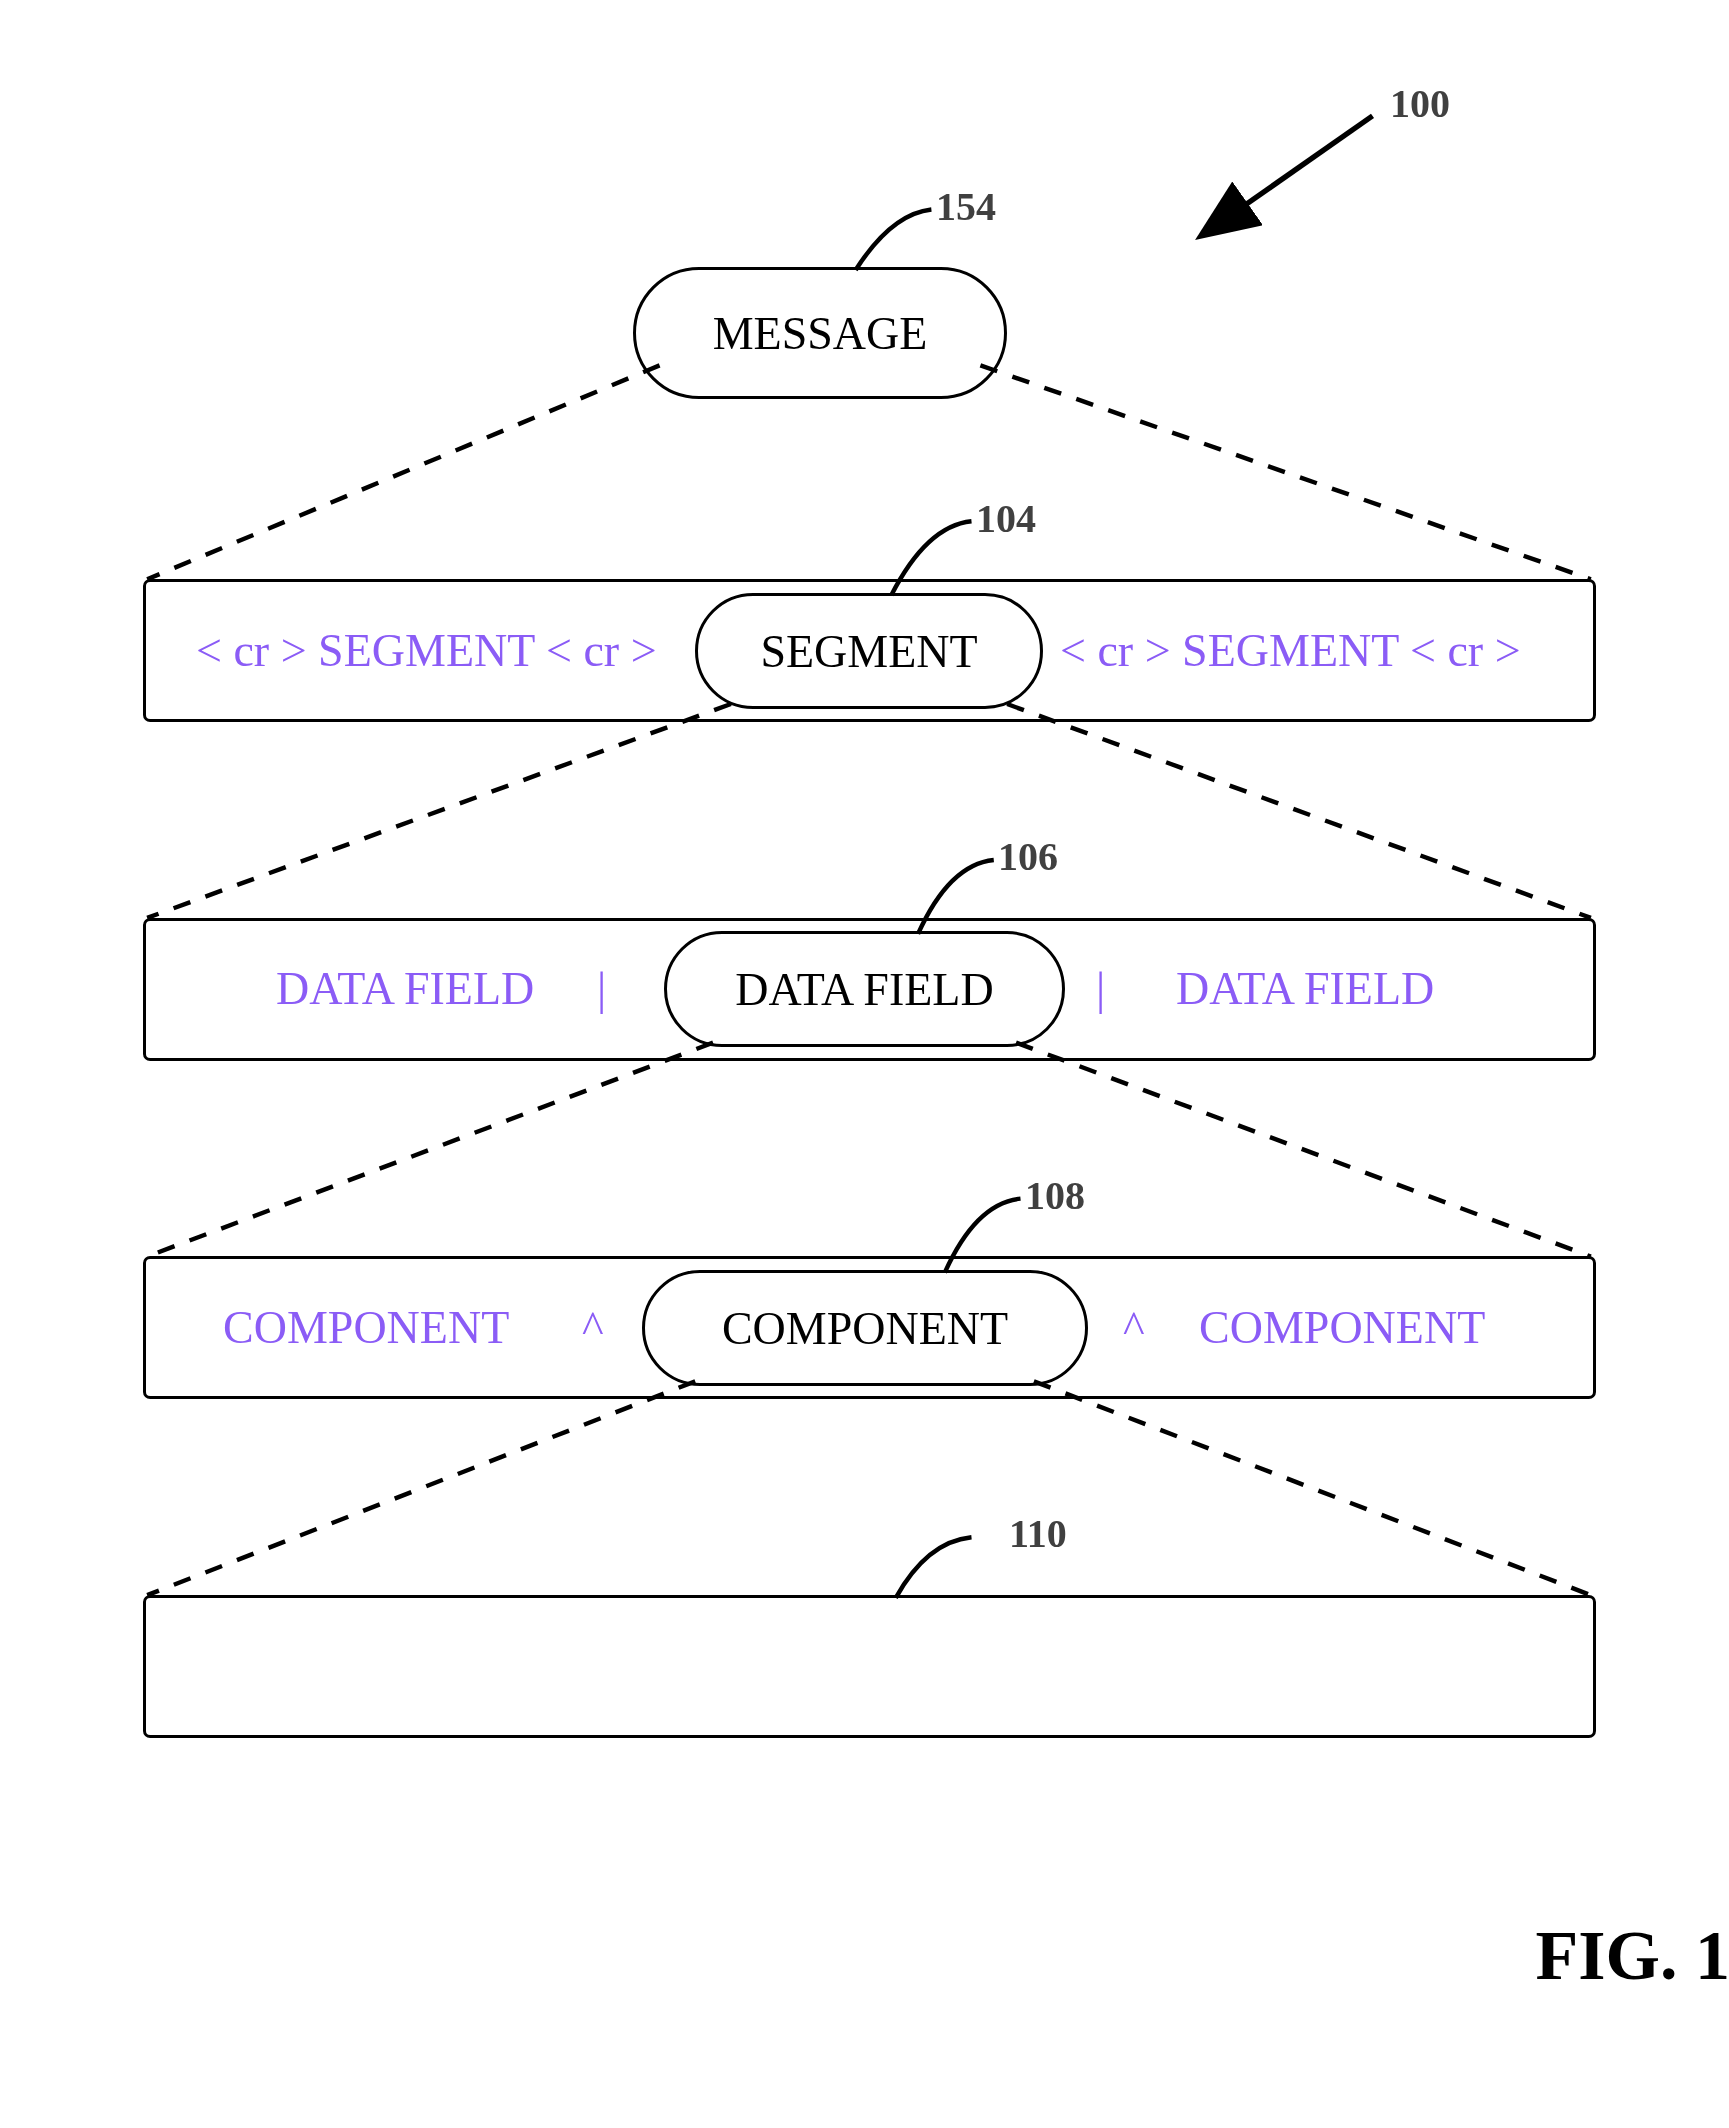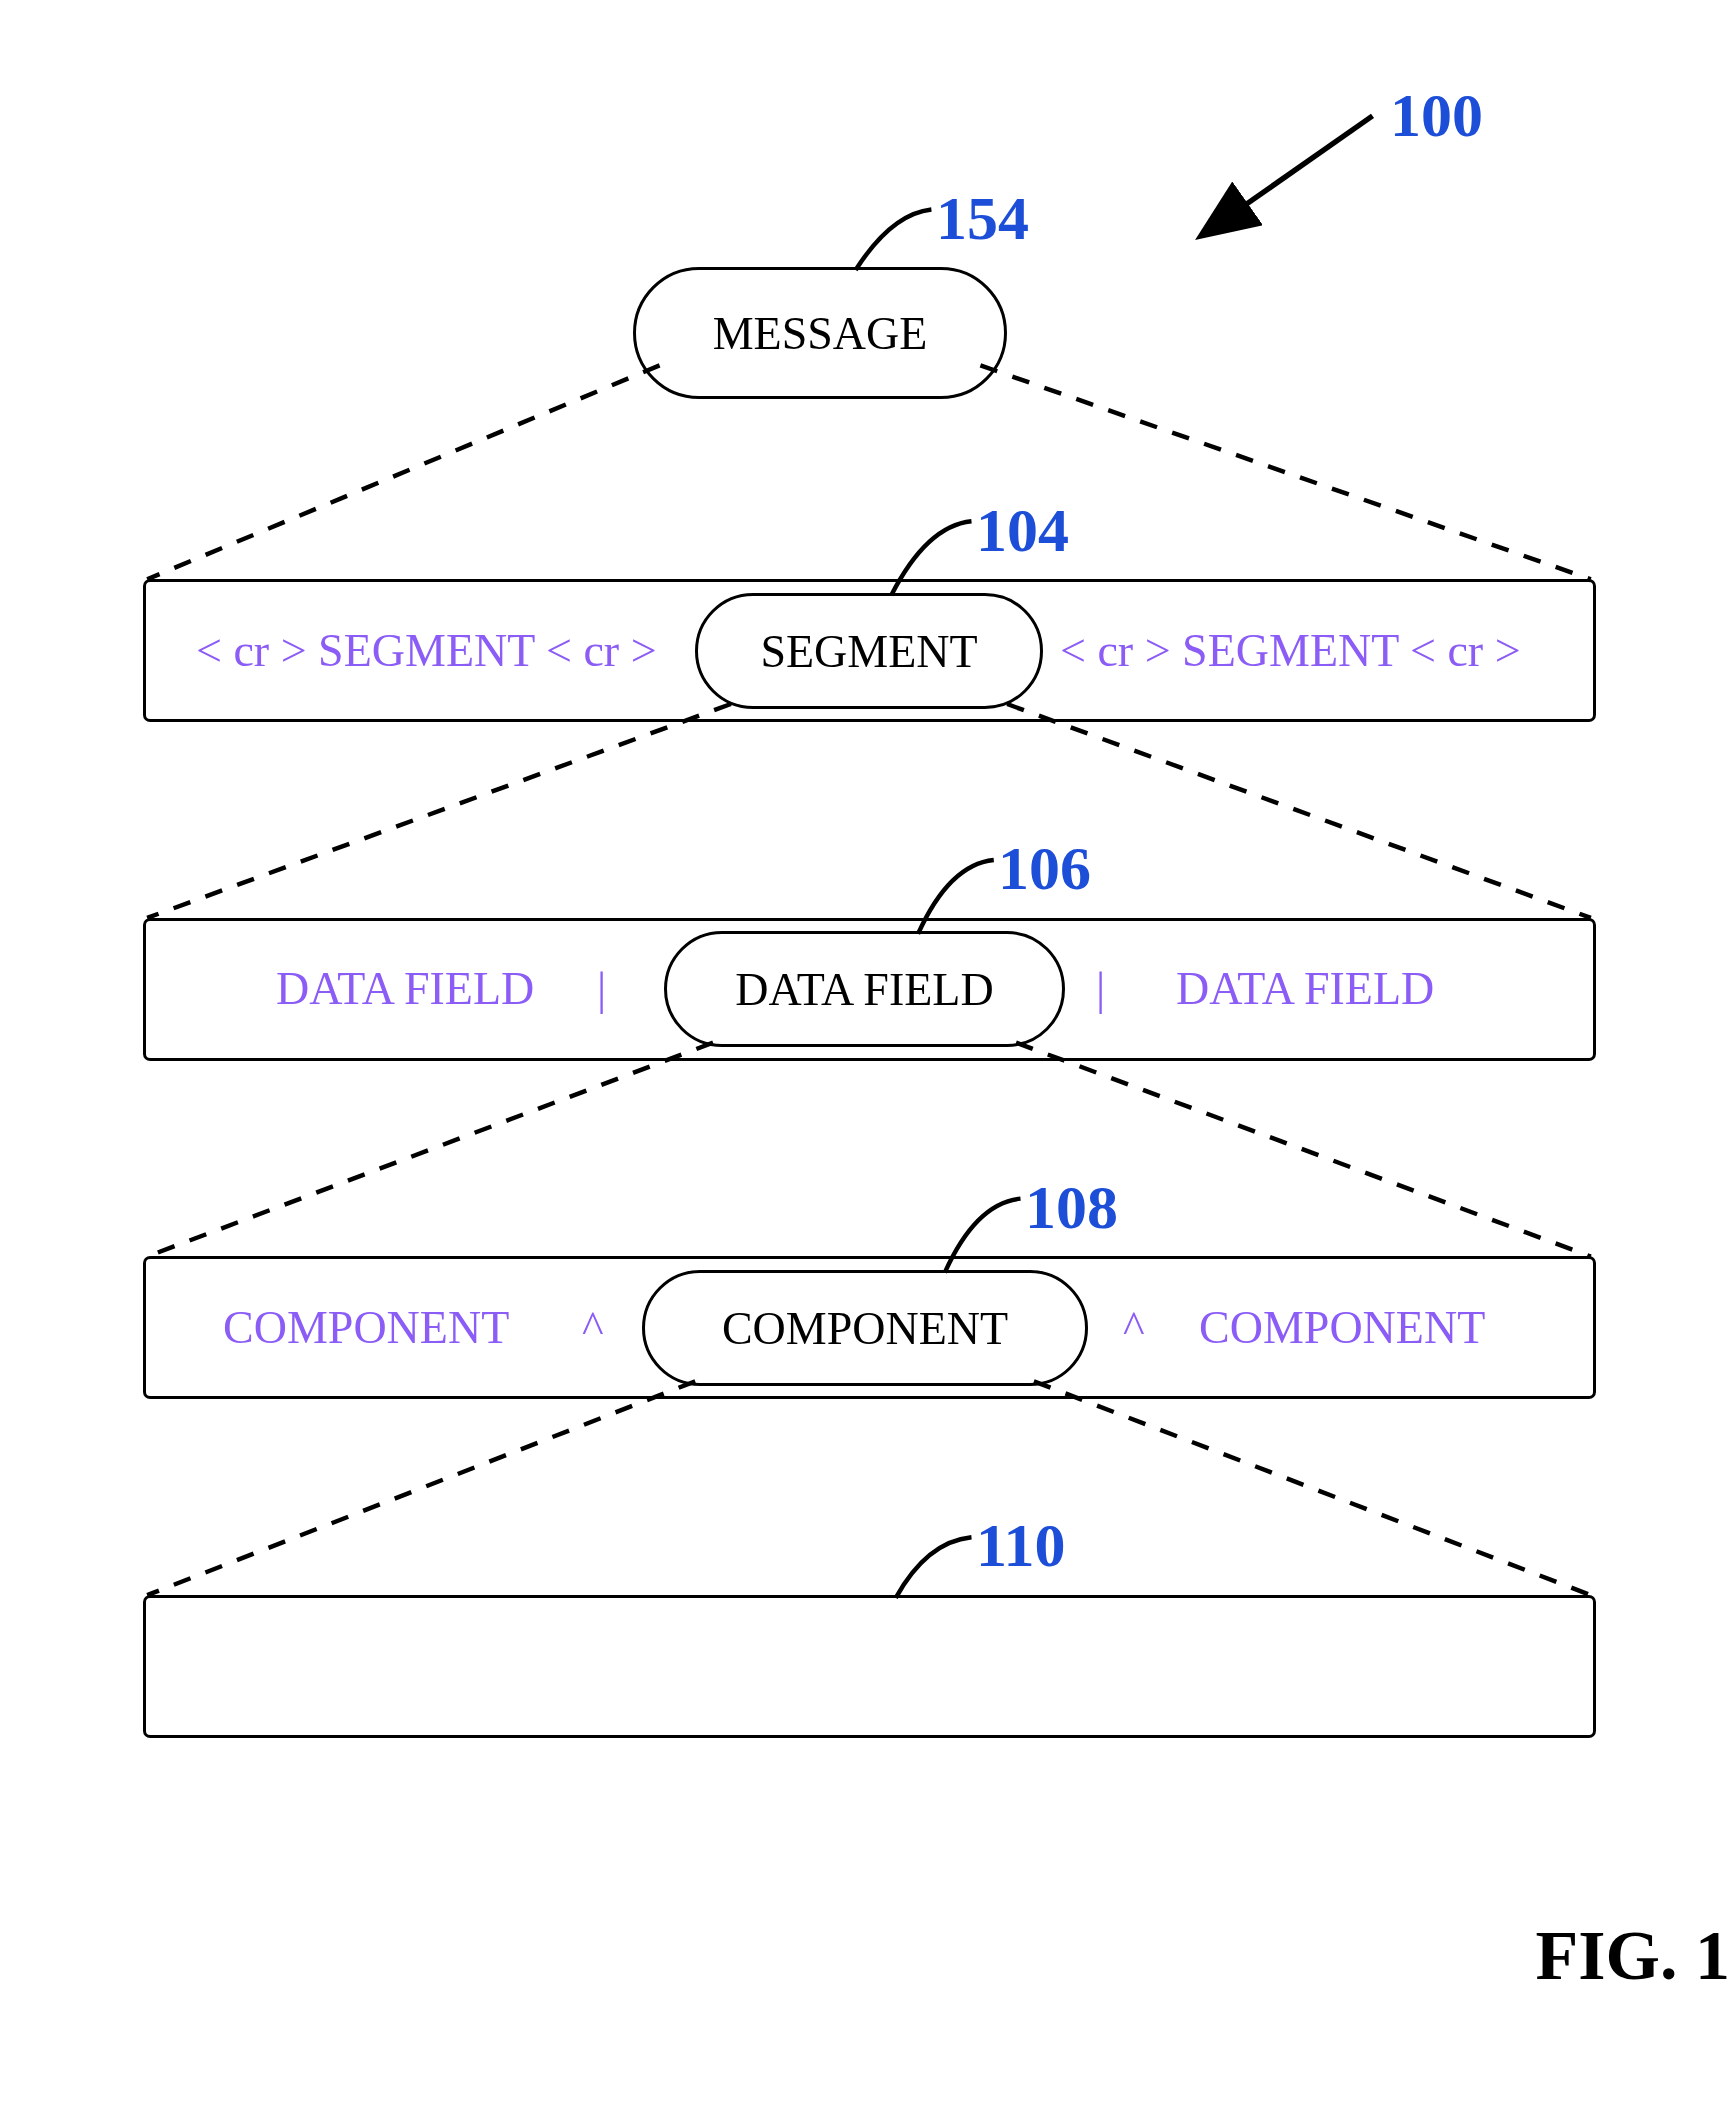--- a/index.html
+++ b/index.html
@@ -37,23 +37,23 @@
     font-size: 46px;
     color: #8b5cf6;
     white-space: nowrap;
   }
   .pilltxt {
     font-size: 46px;
     color: #000;
   }
   .refnum {
     position: absolute;
-    font-size: 62px;
+    font-size: 40px;
     font-weight: bold;
-    color: #1d4ed8;
+    color: #404040;
     text-align: center;
   }
   .figcap {
     position: absolute;
     font-size: 70px;
     font-weight: bold;
     color: #000;
     width: 100%;
     text-align: right;
   }
@@ -97,21 +97,21 @@
   <div class="txt" style="left:223px; top:1301px;">COMPONENT</div>
   <div class="txt" style="left:582px; top:1301px;">^</div>
   <div class="txt" style="left:1123px; top:1301px;">^</div>
   <div class="txt" style="left:1199px; top:1301px;">COMPONENT</div>
   <div class="pill" style="left:642px; top:1270px; width:446px; height:116px;">
     <span class="pilltxt">COMPONENT</span>
   </div>
   <div class="refnum" style="left:1025px; top:1172px;">108</div>
 
   <div class="rowbox" style="left:143px; top:1595px; width:1453px; height:143px;"></div>
-  <div class="refnum" style="left:976px; top:1510px;">110</div>
+  <div class="refnum" style="left:1009px; top:1510px;">110</div>
 
   <div class="figcap" style="top:1916px;">FIG. 1</div>
 
   <svg class="overlay" width="1730" height="2129" viewBox="0 0 1941 2389">
     <defs>
       <marker id="arrowhead" markerWidth="14" markerHeight="14" refX="2" refY="5" orient="auto">
         <polygon points="0 0, 12 5, 0 10" fill="#000"></polygon>
       </marker>
     </defs>
 

